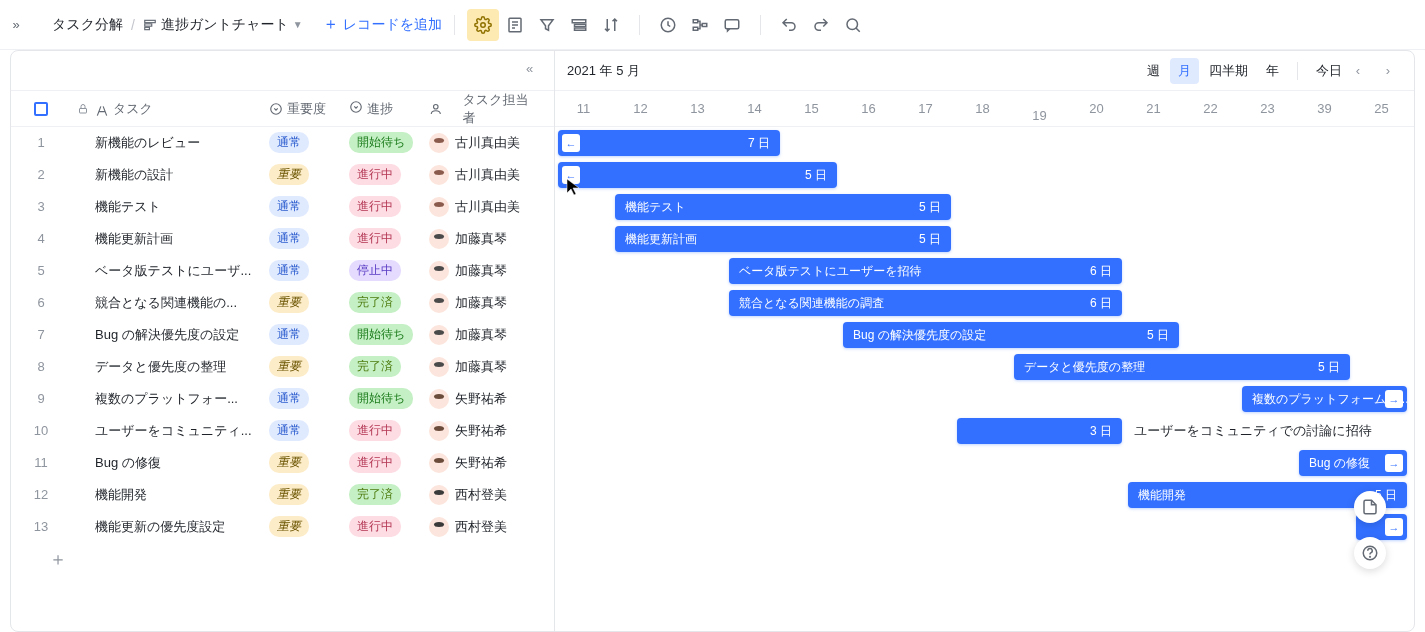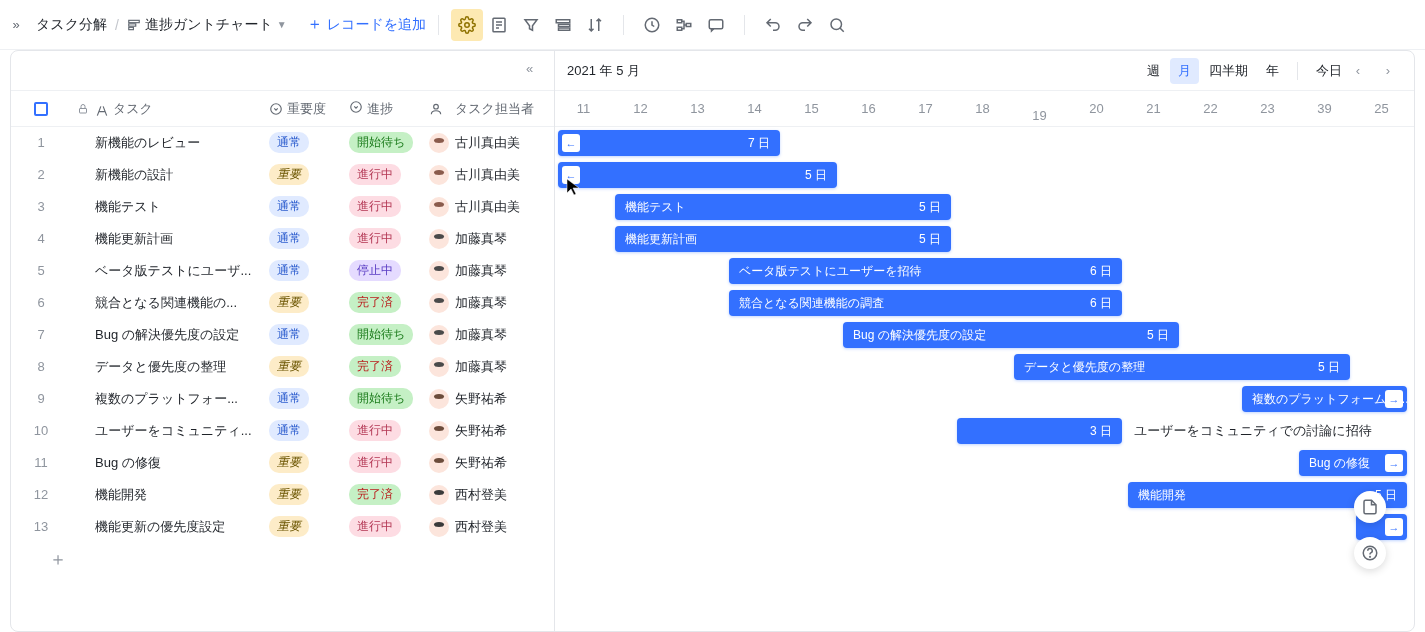--- a/index.html
+++ b/index.html
@@ -26,42 +26,42 @@
 
 .left { width: 544px; flex-shrink: 0; border-right: 1px solid #e4e6ea; display: flex; flex-direction: column; }
 .left-top { height: 40px; display: flex; align-items: center; justify-content: flex-end; padding-right: 8px; border-bottom: 1px solid #eef0f3; }
 .collapse-btn { width: 20px; height: 20px; cursor: pointer; color: #8f959e; }
 .thead { height: 36px; display: flex; align-items: center; border-bottom: 1px solid #eef0f3; color: #646a73; font-size: 13px; }
 .col-check { width: 60px; display: flex; justify-content: center; }
 .col-lock { width: 24px; display: flex; justify-content: center; color: #8f959e; }
 .col-task { width: 174px; display: flex; align-items: flex-end; gap: 4px; }
 .col-priority { width: 80px; display: flex; align-items: center; gap: 4px; }
 .col-progress { width: 80px; display: flex; gap: 4px; }
-.col-assignee { width: 110px; display: flex; align-items: center; gap: 12px; }
+.col-assignee { width: 110px; display: flex; align-items: center; gap: 20px; }
 .col-icon { width: 14px; height: 14px; }
 .checkbox { width: 14px; height: 14px; border: 2px solid #3370ff; border-radius: 2px; }
 
 .row { height: 32px; display: flex; align-items: center; border-bottom: 1px solid transparent; }
 .row-num { width: 60px; text-align: center; color: #8f959e; font-size: 13px; }
 .row-lock { width: 24px; }
 .row-task { width: 174px; white-space: nowrap; overflow: hidden; text-overflow: ellipsis; }
 .row-pri, .row-prog { width: 80px; }
 .row-ass { width: 110px; display: flex; align-items: center; gap: 6px; white-space: nowrap; overflow: hidden; }
 .avatar { width: 20px; height: 20px; border-radius: 50%; flex-shrink: 0; background: #fce5dc; position: relative; overflow: hidden; }
 .avatar::after { content: ""; position: absolute; inset: 5px 5px 10px; background: #8a5b4c; border-radius: 50%; }
 .avatar.a2::after { background: #4a4a4a; }
 .avatar.a3::after { background: #6b4c3b; }
 .avatar.a4::after { background: #3a3a3a; }
 .tag { display: inline-block; padding: 2px 8px; border-radius: 10px; font-size: 12px; }
 .t-normal { background: #e0eaff; color: #2b5cce; }
 .t-important { background: #fdecc8; color: #6b5500; font-style: italic; }
 .t-waiting { background: #c5f0c5; color: #1b7b1b; }
 .t-inprog { background: #fddce3; color: #b33754; }
 .t-paused { background: #e5dbff; color: #5a3cc4; }
-.t-done { background: #c5f0c5; color: #b91c1c; }
+.t-done { background: #c5f0c5; color: #4d7c0f; }
 
 .add-row { height: 32px; display: flex; align-items: center; padding-left: 38px; color: #8f959e; cursor: pointer; }
 .add-row .plus { font-size: 18px; }
 
 
 .right { flex: 1; display: flex; flex-direction: column; overflow: hidden; position: relative; }
 .rt-top { height: 40px; display: flex; align-items: center; justify-content: space-between; padding: 0 12px; border-bottom: 1px solid #eef0f3; }
 .month-label { font-size: 13px; color: #1f2329; }
 .rt-ctrl { display: flex; align-items: center; gap: 2px; }
 .scale-btn { padding: 4px 8px; border-radius: 4px; cursor: pointer; color: #1f2329; }
@@ -88,21 +88,21 @@
 
 .cursor-img { position: absolute; left: 566px; top: 178px; width: 14px; height: 18px; pointer-events: none; }
 </style>
 </head>
 <body>
 
 <div class="app">
 
   <div class="topbar">
     <span class="tb-expand">»</span>
-    <div class="breadcrumb" style="margin-left:8px">
+    <div class="breadcrumb" style="margin-left:24px">
       <span>タスク分解</span>
       <span class="bc-sep">/</span>
       <span class="bc-item">
         <svg width="14" height="14" viewBox="0 0 24 24" fill="none" stroke="#646a73" stroke-width="2">
             <rect x="3" y="4" width="18" height="4"></rect>
             <rect x="3" y="10" width="12" height="4"></rect>
             <rect x="3" y="16" width="8" height="4"></rect>
           </svg>
         <span>進捗ガントチャート</span>
         <span class="bc-caret">▼</span>

